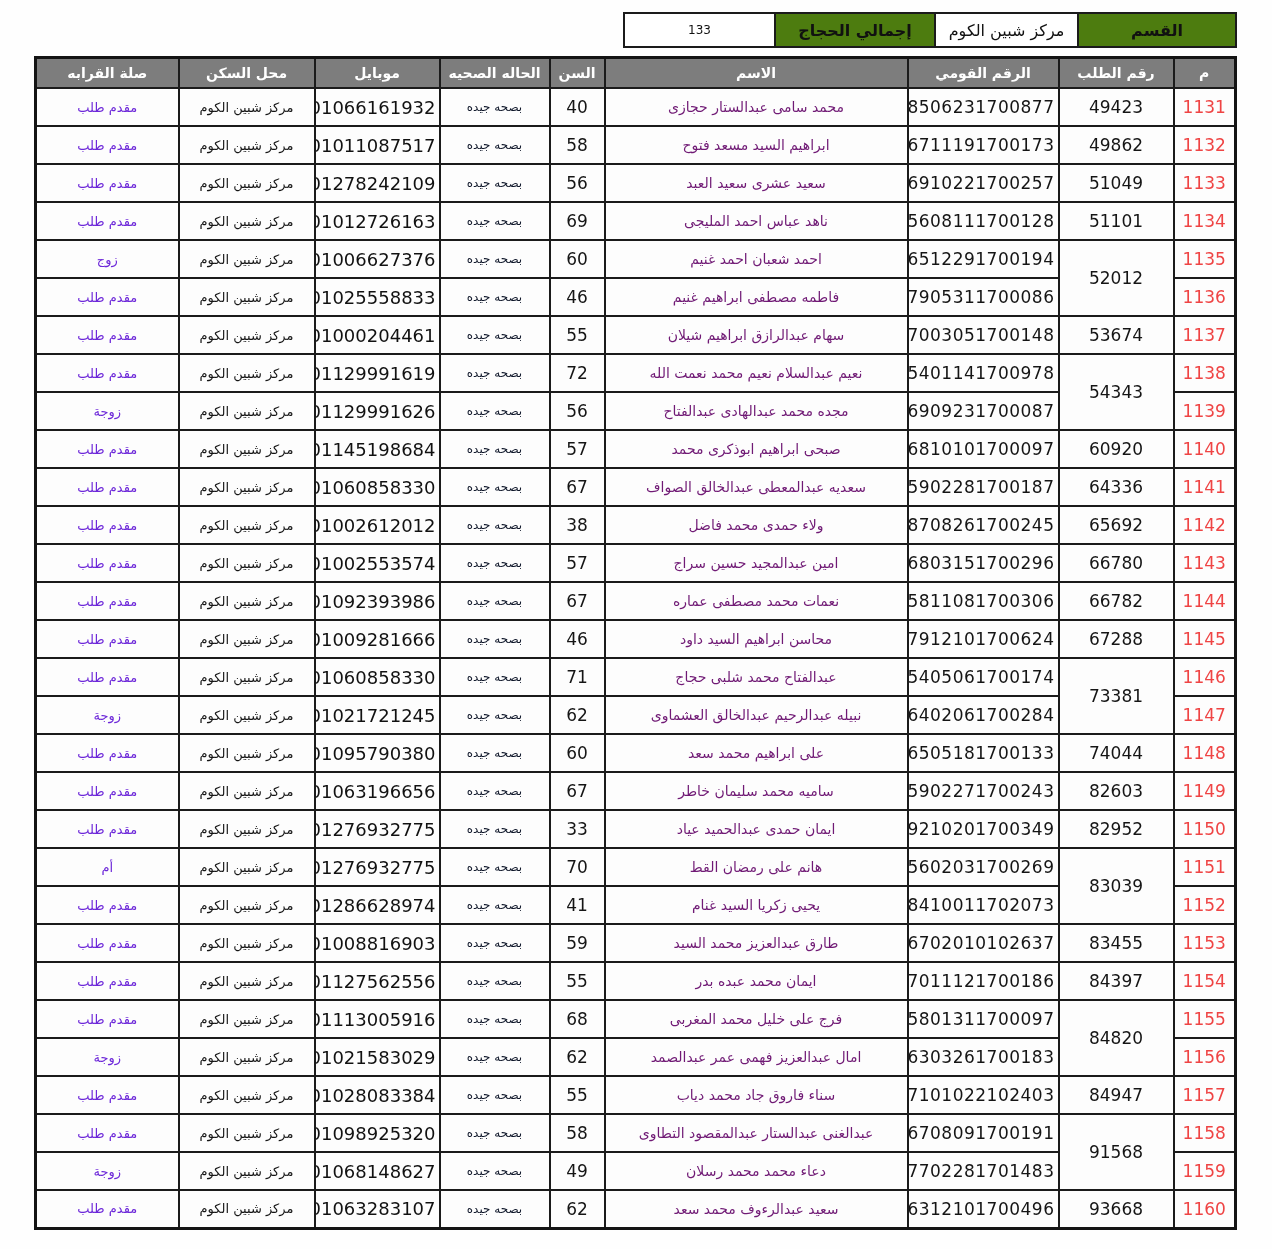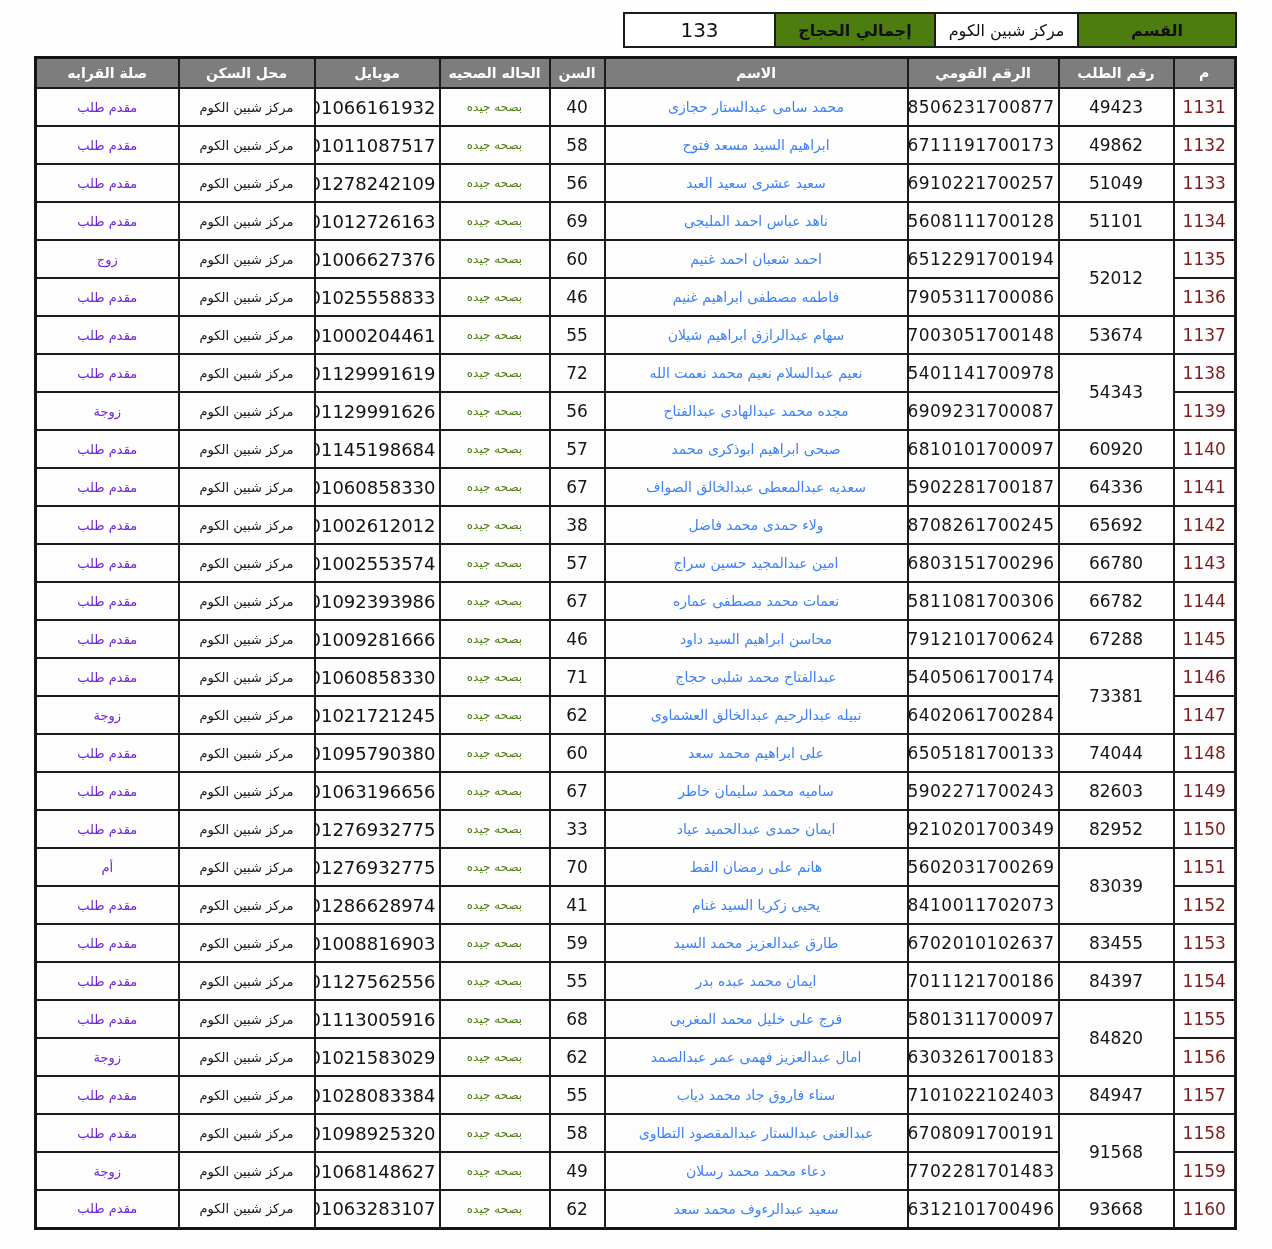--- a/index.html
+++ b/index.html
@@ -31,21 +31,21 @@
     font-size: 16px;
     color: #111;
     box-sizing: content-box;
   }
   .tb-box + .tb-box { margin-right: -2px; }
   .tb-gray  { background: #4d7c0f; font-weight: bold; }
   .tb-white { background: #ffffff; }
   .w-section-label { width: 156px; text-align: right; }
   .w-section-value { width: 141px; }
   .w-total-label   { width: 158px; }
-  .w-total-value   { width: 149px; font-size: 20px; }
+  .w-total-value   { width: 149px; font-size: 12px; }
   
   table.pilgrims {
     border-collapse: collapse;
     table-layout: fixed;
     width: 1200px;
     margin: 8px 35px 0 0;
     border: 3px solid #141414;
     background: #fdfdfd;
   }
   table.pilgrims th,
@@ -58,26 +58,26 @@
     white-space: nowrap;
   }
   table.pilgrims th {
     background: #7d7d7d;
     color: #ffffff;
     font-weight: bold;
     font-size: 14px;
     height: 28px;
   }
   table.pilgrims tr.data-row { height: 38px; }
-  td.c-m          { font-size: 17px; color: #7f1d1d; }
+  td.c-m          { font-size: 17px; color: #ef4444; }
   td.c-request-no { font-size: 17px; color: #151515; }
   td.c-national-id{ font-size: 17px; color: #151515; letter-spacing: 0.5px; }
-  td.c-name       { font-size: 14px; color: #3b82f6; }
+  td.c-name       { font-size: 14px; color: #701a75; }
   td.c-age        { font-size: 17px; color: #151515; margin-left: 41px; }
-  td.c-health     { font-size: 12px; color: #4d7c0f; }
+  td.c-health     { font-size: 12px; color: #0f172a; }
   td.c-mobile     { font-size: 18px; color: #111111; }
   td.c-residence  { font-size: 13px; color: #151515; }
   td.c-relation   { font-size: 13px; color: #6d28d9; }
 </style>
 </head>
 <body>
 
 <div class="page">
 
   <div class="topbar">

